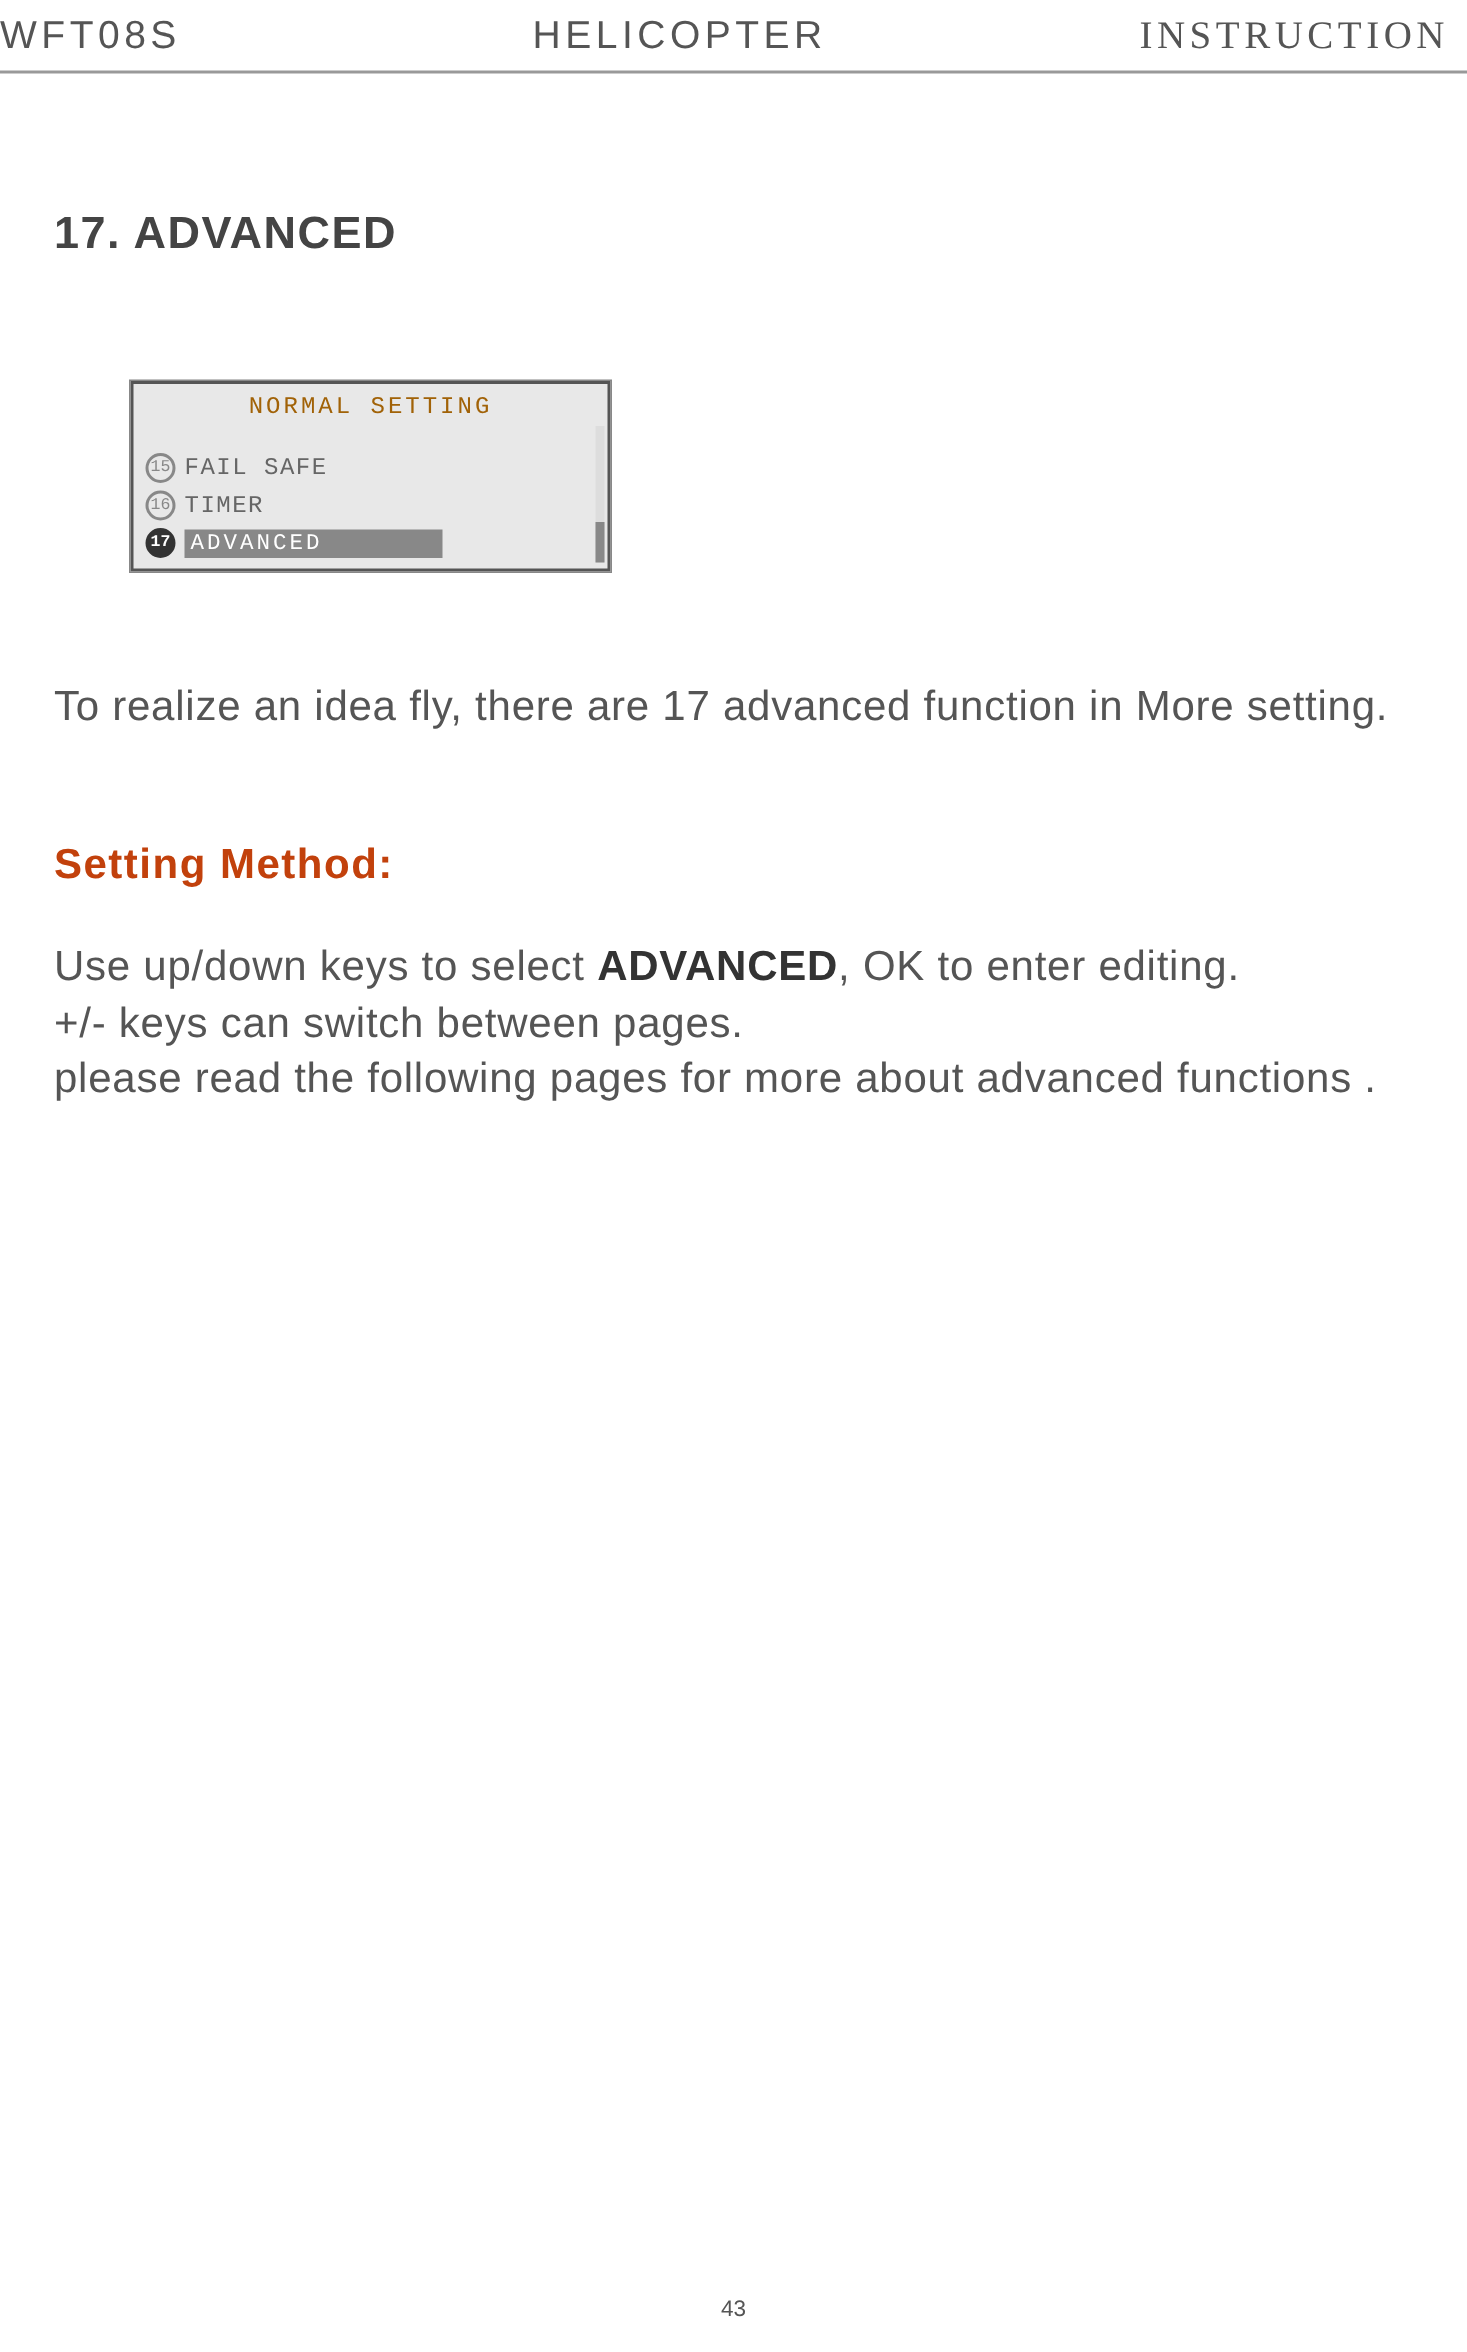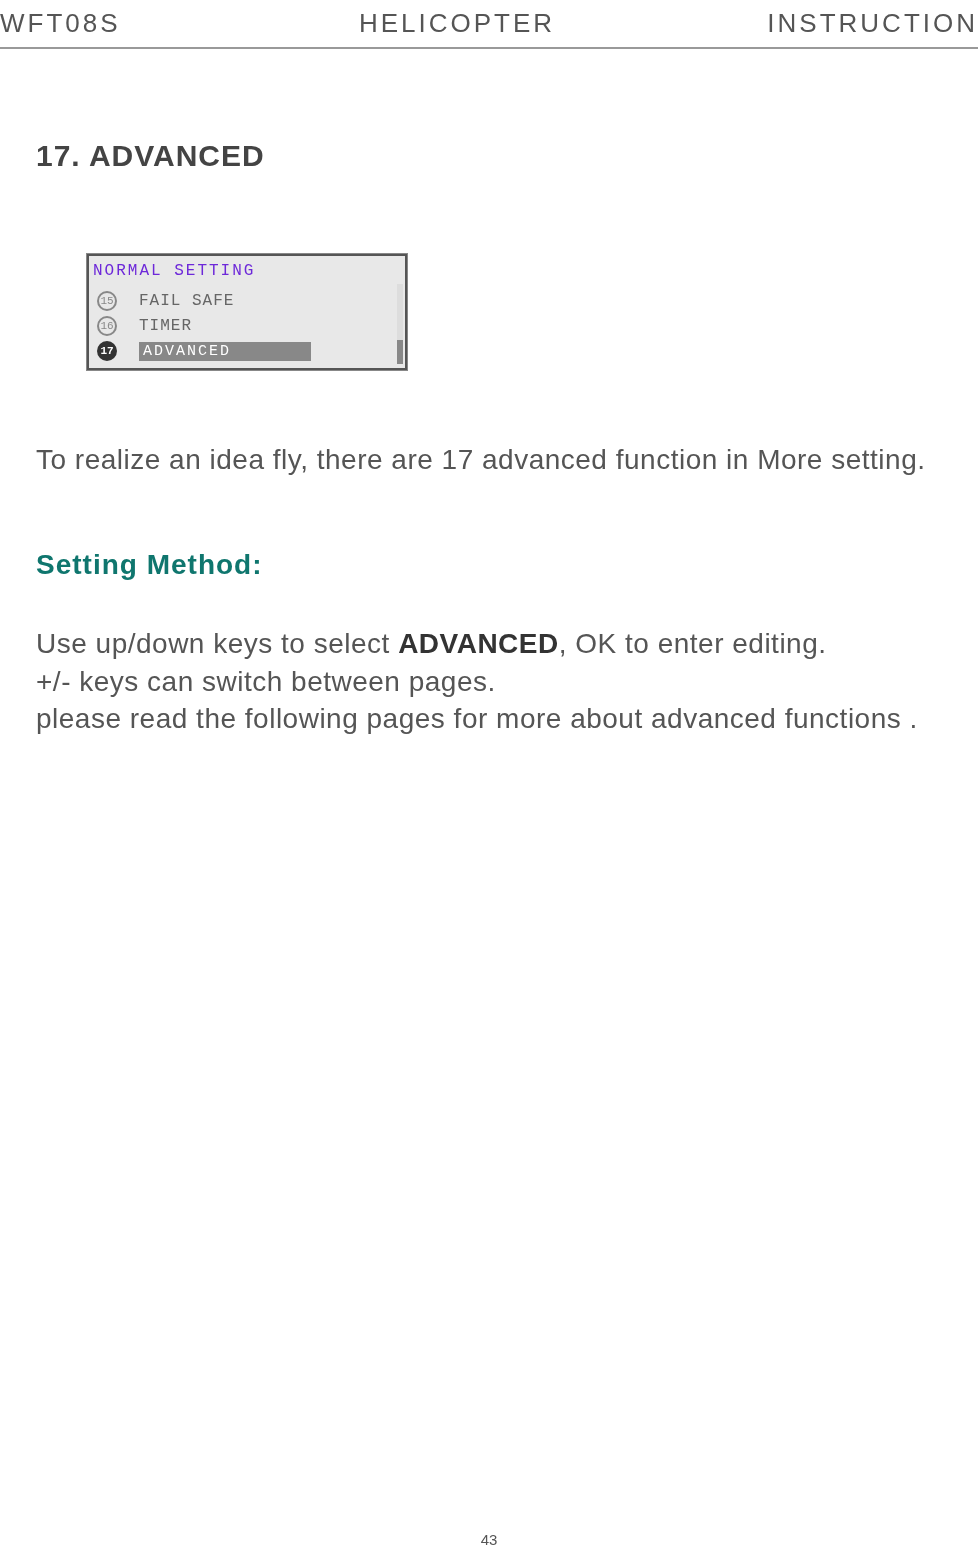--- a/index.html
+++ b/index.html
@@ -1,19 +1,18 @@
 <!DOCTYPE html>
 <html><head>
   <meta charset="utf-8">
   <style>
     * {
       margin: 0;
       padding: 0;
       box-sizing: border-box;
-      gap: 16px;
     }
     body {
       width: 978px;
       height: 1568px;
       font-family: Arial, Helvetica, sans-serif;
       color: #333;
       background: #fff;
       position: relative;
     }
     .header {
@@ -27,21 +26,22 @@
       color: #555;
     }
     .header-left {
       padding-left: 0;
     }
     .header-center {
       text-align: center;
       margin-left: 26px;
     }
     .header-right {
-      padding-right: 0;
+      padding-right: 12px;
+      font-family: Liberation Serif, serif;
     }
     .content {
       padding: 90px 30px 0 36px;
     }
     .section-title {
       font-size: 30px;
       font-weight: bold;
       letter-spacing: 1px;
       color: #444;
       margin-bottom: 80px;
@@ -57,24 +57,25 @@
     .lcd-inner {
       border: 2px solid #555;
       background: #e8e8e8;
       padding: 6px 4px 4px 4px;
       font-family: 'Courier New', monospace;
       font-size: 16px;
       color: #666;
       position: relative;
     }
     .lcd-title {
+      text-align: center;
       font-size: 16px;
       letter-spacing: 2px;
-      margin-bottom: 9px;
-      color: #6d28d9;
+      margin-bottom: 20px;
+      color: #a16207;
     }
     .lcd-item {
       display: flex;
       align-items: center;
       padding: 2px 4px;
       margin: 1px 0;
     }
     .lcd-item-selected {
       display: flex;
       align-items: center;
@@ -139,23 +140,23 @@
     .body-text {
       font-size: 28px;
       color: #555;
       line-height: 1.35;
       letter-spacing: 0.5px;
       margin-bottom: 70px;
     }
     .subsection-title {
       font-size: 28px;
       font-weight: bold;
-      color: #0f766e;
+      color: #c2410c;
       letter-spacing: 1px;
-      margin-bottom: 44px;
+      margin-bottom: 33px;
     }
     .method-text {
       font-size: 28px;
       color: #555;
       line-height: 1.35;
       letter-spacing: 0.5px;
     }
     .method-text .bold {
       font-weight: bold;
       color: #333;

